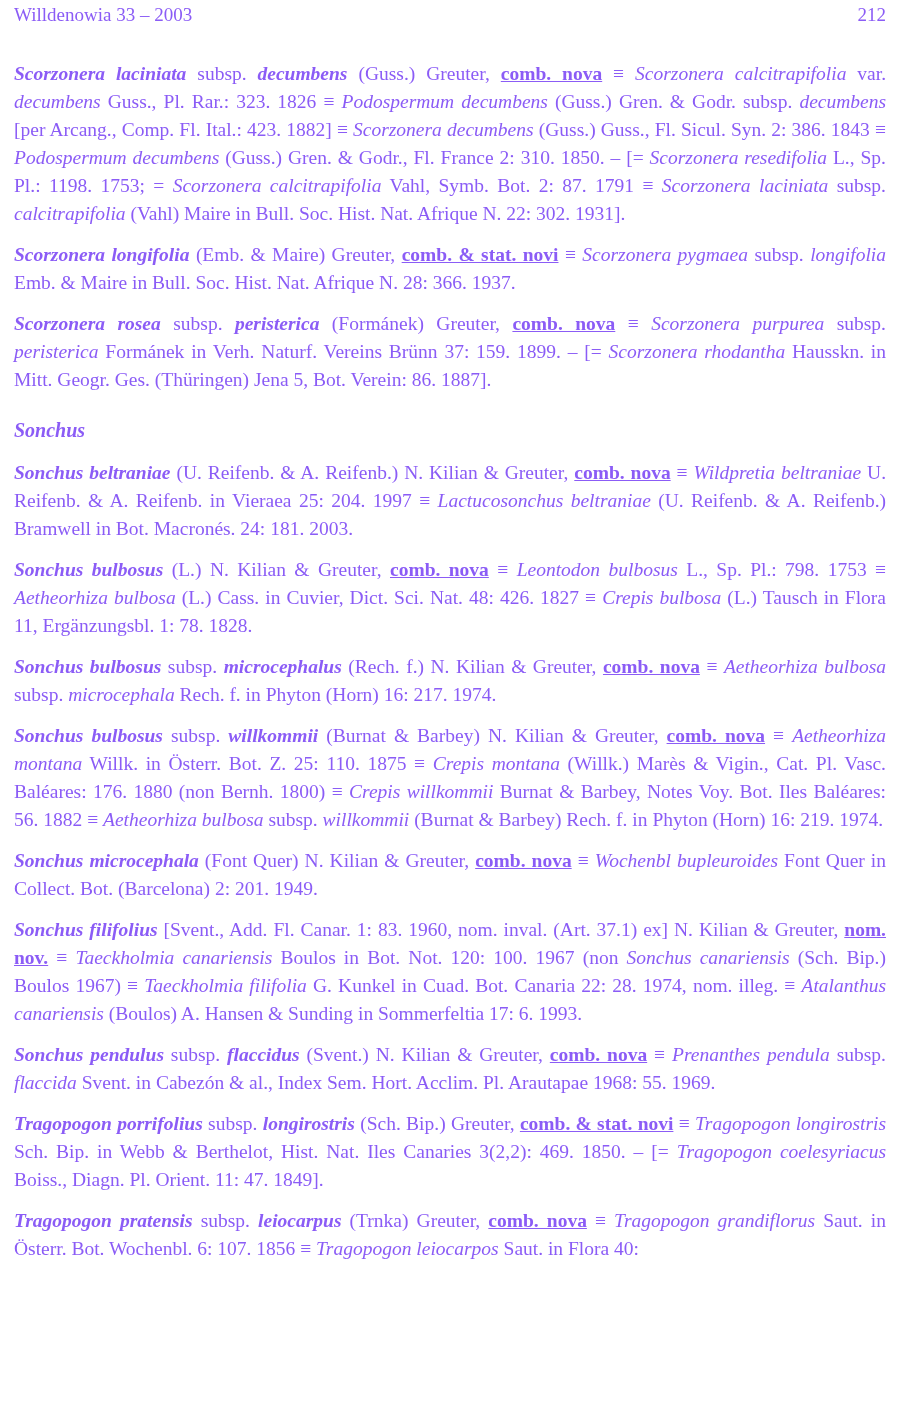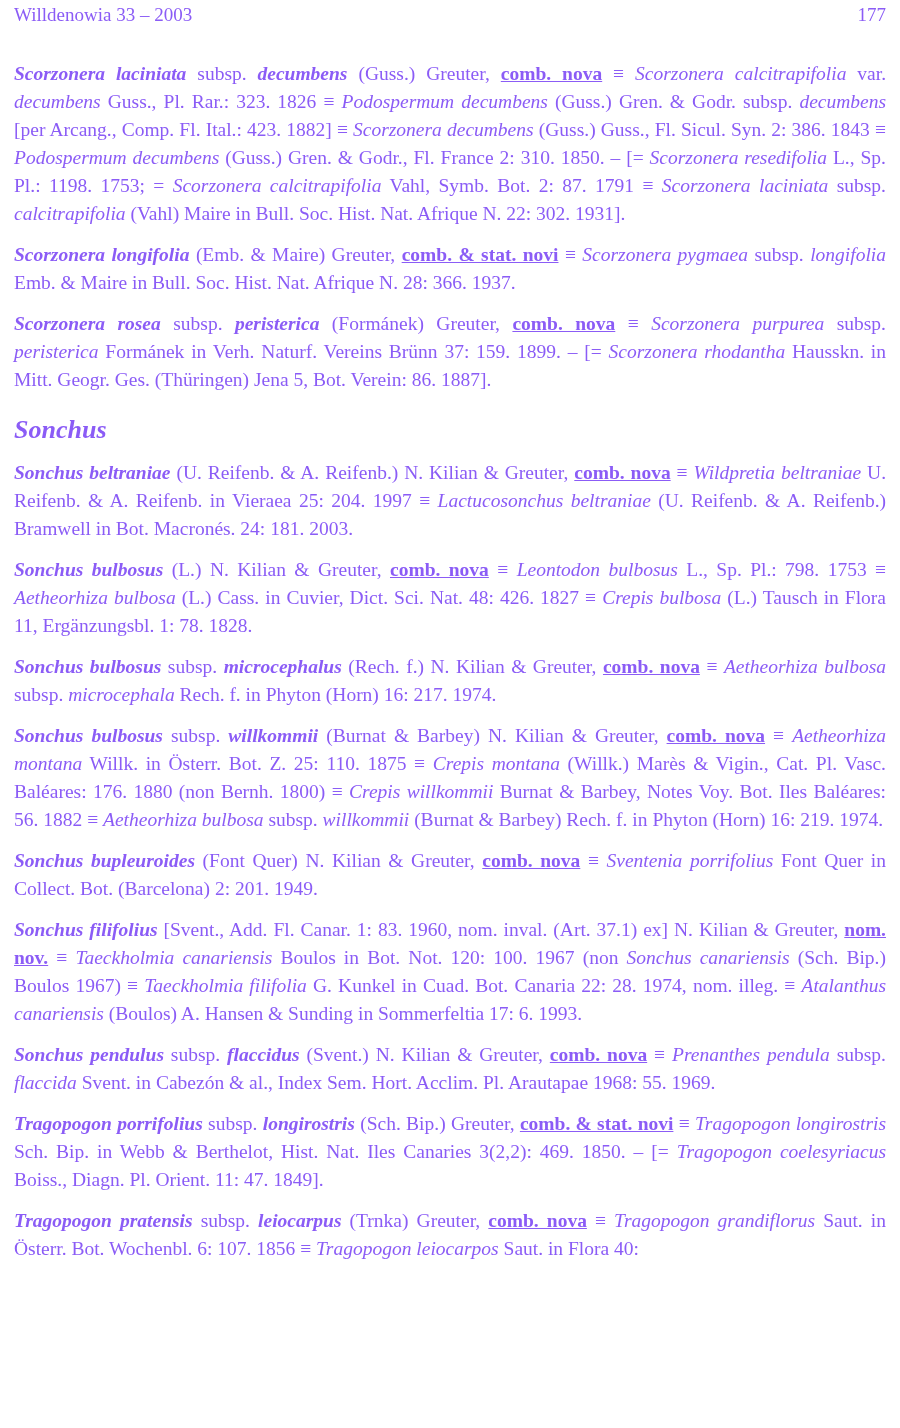--- a/index.html
+++ b/index.html
@@ -28,48 +28,48 @@
   .content {
     margin-top: 34px;
   }
   .content p.entry {
     font-size: 19.5px;
     line-height: 28px;
     text-align: justify;
     margin: 0 0 13px 0;
   }
   .content h3.genus {
-    font-size: 26px;
+    font-size: 20px;
     line-height: 28px;
     font-weight: bold;
     font-style: italic;
     margin: 22px 0 15px 0;
   }
   
   .s-r  { font-weight: normal; font-style: normal; }
   .s-i  { font-style: italic; }
   .s-b  { font-weight: bold; text-decoration: underline; }
   .s-bi { font-weight: bold; font-style: italic; }
 </style>
 </head>
 <body>
 
 <div class="page">
   <div class="running-head">
     <span>Willdenowia 33 – 2003</span>
-    <span>177</span>
+    <span>212</span>
   </div>
   <div class="content">
       <p class="entry"><span class="s-bi">Scorzonera laciniata</span><span class="s-r"> subsp. </span><span class="s-bi">decumbens</span><span class="s-r"> (Guss.) Greuter, </span><span class="s-b">comb. nova</span><span class="s-r"> ≡ </span><span class="s-i">Scorzonera calcitrapifolia</span><span class="s-r"> var. </span><span class="s-i">decumbens</span><span class="s-r"> Guss., Pl. Rar.: 323. 1826 ≡ </span><span class="s-i">Podospermum decumbens</span><span class="s-r"> (Guss.) Gren. &amp; Godr. subsp. </span><span class="s-i">decumbens</span><span class="s-r"> [per Arcang., Comp. Fl. Ital.: 423. 1882] ≡ </span><span class="s-i">Scorzonera decumbens</span><span class="s-r"> (Guss.) Guss., Fl. Sicul. Syn. 2: 386. 1843 ≡ </span><span class="s-i">Podospermum decumbens</span><span class="s-r"> (Guss.) Gren. &amp; Godr., Fl. France 2: 310. 1850. – [= </span><span class="s-i">Scorzonera resedifolia</span><span class="s-r"> L., Sp. Pl.: 1198. 1753; = </span><span class="s-i">Scorzonera calcitrapifolia</span><span class="s-r"> Vahl, Symb. Bot. 2: 87. 1791 ≡ </span><span class="s-i">Scorzonera laciniata</span><span class="s-r"> subsp. </span><span class="s-i">calcitrapifolia</span><span class="s-r"> (Vahl) Maire in Bull. Soc. Hist. Nat. Afrique N. 22: 302. 1931].</span></p>
       <p class="entry"><span class="s-bi">Scorzonera longifolia</span><span class="s-r"> (Emb. &amp; Maire) Greuter, </span><span class="s-b">comb. &amp; stat. novi</span><span class="s-r"> ≡ </span><span class="s-i">Scorzonera pygmaea</span><span class="s-r"> subsp. </span><span class="s-i">longifolia</span><span class="s-r"> Emb. &amp; Maire in Bull. Soc. Hist. Nat. Afrique N. 28: 366. 1937.</span></p>
       <p class="entry"><span class="s-bi">Scorzonera rosea</span><span class="s-r"> subsp. </span><span class="s-bi">peristerica</span><span class="s-r"> (Formánek) Greuter, </span><span class="s-b">comb. nova</span><span class="s-r"> ≡ </span><span class="s-i">Scorzonera purpurea</span><span class="s-r"> subsp. </span><span class="s-i">peristerica</span><span class="s-r"> Formánek in Verh. Naturf. Vereins Brünn 37: 159. 1899. – [= </span><span class="s-i">Scorzonera rhodantha</span><span class="s-r"> Hausskn. in Mitt. Geogr. Ges. (Thüringen) Jena 5, Bot. Verein: 86. 1887].</span></p>
       <h3 class="genus"><span class="s-bi">Sonchus</span></h3>
       <p class="entry"><span class="s-bi">Sonchus beltraniae</span><span class="s-r"> (U. Reifenb. &amp; A. Reifenb.) N. Kilian &amp; Greuter, </span><span class="s-b">comb. nova</span><span class="s-r"> ≡ </span><span class="s-i">Wildpretia beltraniae</span><span class="s-r"> U. Reifenb. &amp; A. Reifenb. in Vieraea 25: 204. 1997 ≡ </span><span class="s-i">Lactucosonchus beltraniae</span><span class="s-r"> (U. Reifenb. &amp; A. Reifenb.) Bramwell in Bot. Macronés. 24: 181. 2003.</span></p>
       <p class="entry"><span class="s-bi">Sonchus bulbosus</span><span class="s-r"> (L.) N. Kilian &amp; Greuter, </span><span class="s-b">comb. nova</span><span class="s-r"> ≡ </span><span class="s-i">Leontodon bulbosus</span><span class="s-r"> L., Sp. Pl.: 798. 1753 ≡ </span><span class="s-i">Aetheorhiza bulbosa</span><span class="s-r"> (L.) Cass. in Cuvier, Dict. Sci. Nat. 48: 426. 1827 ≡ </span><span class="s-i">Crepis bulbosa</span><span class="s-r"> (L.) Tausch in Flora 11, Ergänzungsbl. 1: 78. 1828.</span></p>
       <p class="entry"><span class="s-bi">Sonchus bulbosus</span><span class="s-r"> subsp. </span><span class="s-bi">microcephalus</span><span class="s-r"> (Rech. f.) N. Kilian &amp; Greuter, </span><span class="s-b">comb. nova</span><span class="s-r"> ≡ </span><span class="s-i">Aetheorhiza bulbosa</span><span class="s-r"> subsp. </span><span class="s-i">microcephala</span><span class="s-r"> Rech. f. in Phyton (Horn) 16: 217. 1974.</span></p>
       <p class="entry"><span class="s-bi">Sonchus bulbosus</span><span class="s-r"> subsp. </span><span class="s-bi">willkommii</span><span class="s-r"> (Burnat &amp; Barbey) N. Kilian &amp; Greuter, </span><span class="s-b">comb. nova</span><span class="s-r"> ≡ </span><span class="s-i">Aetheorhiza montana</span><span class="s-r"> Willk. in Österr. Bot. Z. 25: 110. 1875 ≡ </span><span class="s-i">Crepis montana</span><span class="s-r"> (Willk.) Marès &amp; Vigin., Cat. Pl. Vasc. Baléares: 176. 1880 (non Bernh. 1800) ≡ </span><span class="s-i">Crepis willkommii</span><span class="s-r"> Burnat &amp; Barbey, Notes Voy. Bot. Iles Baléares: 56. 1882 ≡ </span><span class="s-i">Aetheorhiza bulbosa</span><span class="s-r"> subsp. </span><span class="s-i">willkommii</span><span class="s-r"> (Burnat &amp; Barbey) Rech. f. in Phyton (Horn) 16: 219. 1974.</span></p>
-      <p class="entry"><span class="s-bi">Sonchus bupleuroides</span><span class="s-r"> (Font Quer) N. Kilian &amp; Greuter, </span><span class="s-b">comb. nova</span><span class="s-r"> ≡ </span><span class="s-i">Sventenia porrifolius</span><span class="s-r"> Font Quer in Collect. Bot. (Barcelona) 2: 201. 1949.</span></p>
+      <p class="entry"><span class="s-bi">Sonchus microcephala</span><span class="s-r"> (Font Quer) N. Kilian &amp; Greuter, </span><span class="s-b">comb. nova</span><span class="s-r"> ≡ </span><span class="s-i">Wochenbl bupleuroides</span><span class="s-r"> Font Quer in Collect. Bot. (Barcelona) 2: 201. 1949.</span></p>
       <p class="entry"><span class="s-bi">Sonchus filifolius</span><span class="s-r"> [Svent., Add. Fl. Canar. 1: 83. 1960, nom. inval. (Art. 37.1) ex] N. Kilian &amp; Greuter, </span><span class="s-b">nom. nov.</span><span class="s-r"> ≡ </span><span class="s-i">Taeckholmia canariensis</span><span class="s-r"> Boulos in Bot. Not. 120: 100. 1967 (non </span><span class="s-i">Sonchus canariensis</span><span class="s-r"> (Sch. Bip.) Boulos 1967) ≡ </span><span class="s-i">Taeckholmia filifolia</span><span class="s-r"> G. Kunkel in Cuad. Bot. Canaria 22: 28. 1974, nom. illeg. ≡ </span><span class="s-i">Atalanthus canariensis</span><span class="s-r"> (Boulos) A. Hansen &amp; Sunding in Sommerfeltia 17: 6. 1993.</span></p>
       <p class="entry"><span class="s-bi">Sonchus pendulus</span><span class="s-r"> subsp. </span><span class="s-bi">flaccidus</span><span class="s-r"> (Svent.) N. Kilian &amp; Greuter, </span><span class="s-b">comb. nova</span><span class="s-r"> ≡ </span><span class="s-i">Prenanthes pendula</span><span class="s-r"> subsp. </span><span class="s-i">flaccida</span><span class="s-r"> Svent. in Cabezón &amp; al., Index Sem. Hort. Acclim. Pl. Arautapae 1968: 55. 1969.</span></p>
       <p class="entry"><span class="s-bi">Tragopogon porrifolius</span><span class="s-r"> subsp. </span><span class="s-bi">longirostris</span><span class="s-r"> (Sch. Bip.) Greuter, </span><span class="s-b">comb. &amp; stat. novi</span><span class="s-r"> ≡ </span><span class="s-i">Tragopogon longirostris</span><span class="s-r"> Sch. Bip. in Webb &amp; Berthelot, Hist. Nat. Iles Canaries 3(2,2): 469. 1850. – [= </span><span class="s-i">Tragopogon coelesyriacus</span><span class="s-r"> Boiss., Diagn. Pl. Orient. 11: 47. 1849].</span></p>
       <p class="entry"><span class="s-bi">Tragopogon pratensis</span><span class="s-r"> subsp. </span><span class="s-bi">leiocarpus</span><span class="s-r"> (Trnka) Greuter, </span><span class="s-b">comb. nova</span><span class="s-r"> ≡ </span><span class="s-i">Tragopogon grandiflorus</span><span class="s-r"> Saut. in Österr. Bot. Wochenbl. 6: 107. 1856 ≡ </span><span class="s-i">Tragopogon leiocarpos</span><span class="s-r"> Saut. in Flora 40:</span></p>
     </div>
 </div>
 
 </body></html>

